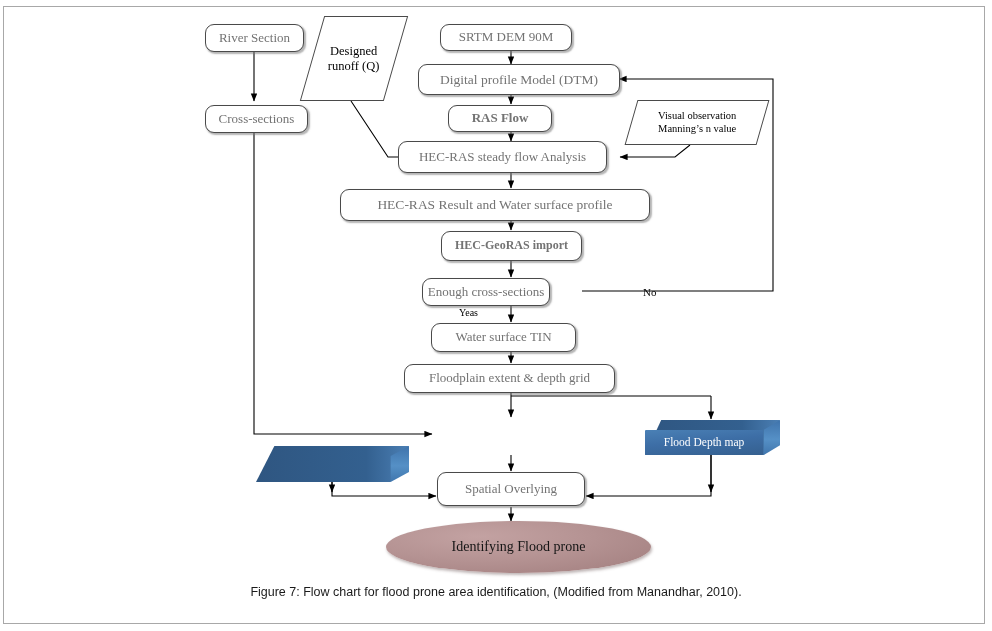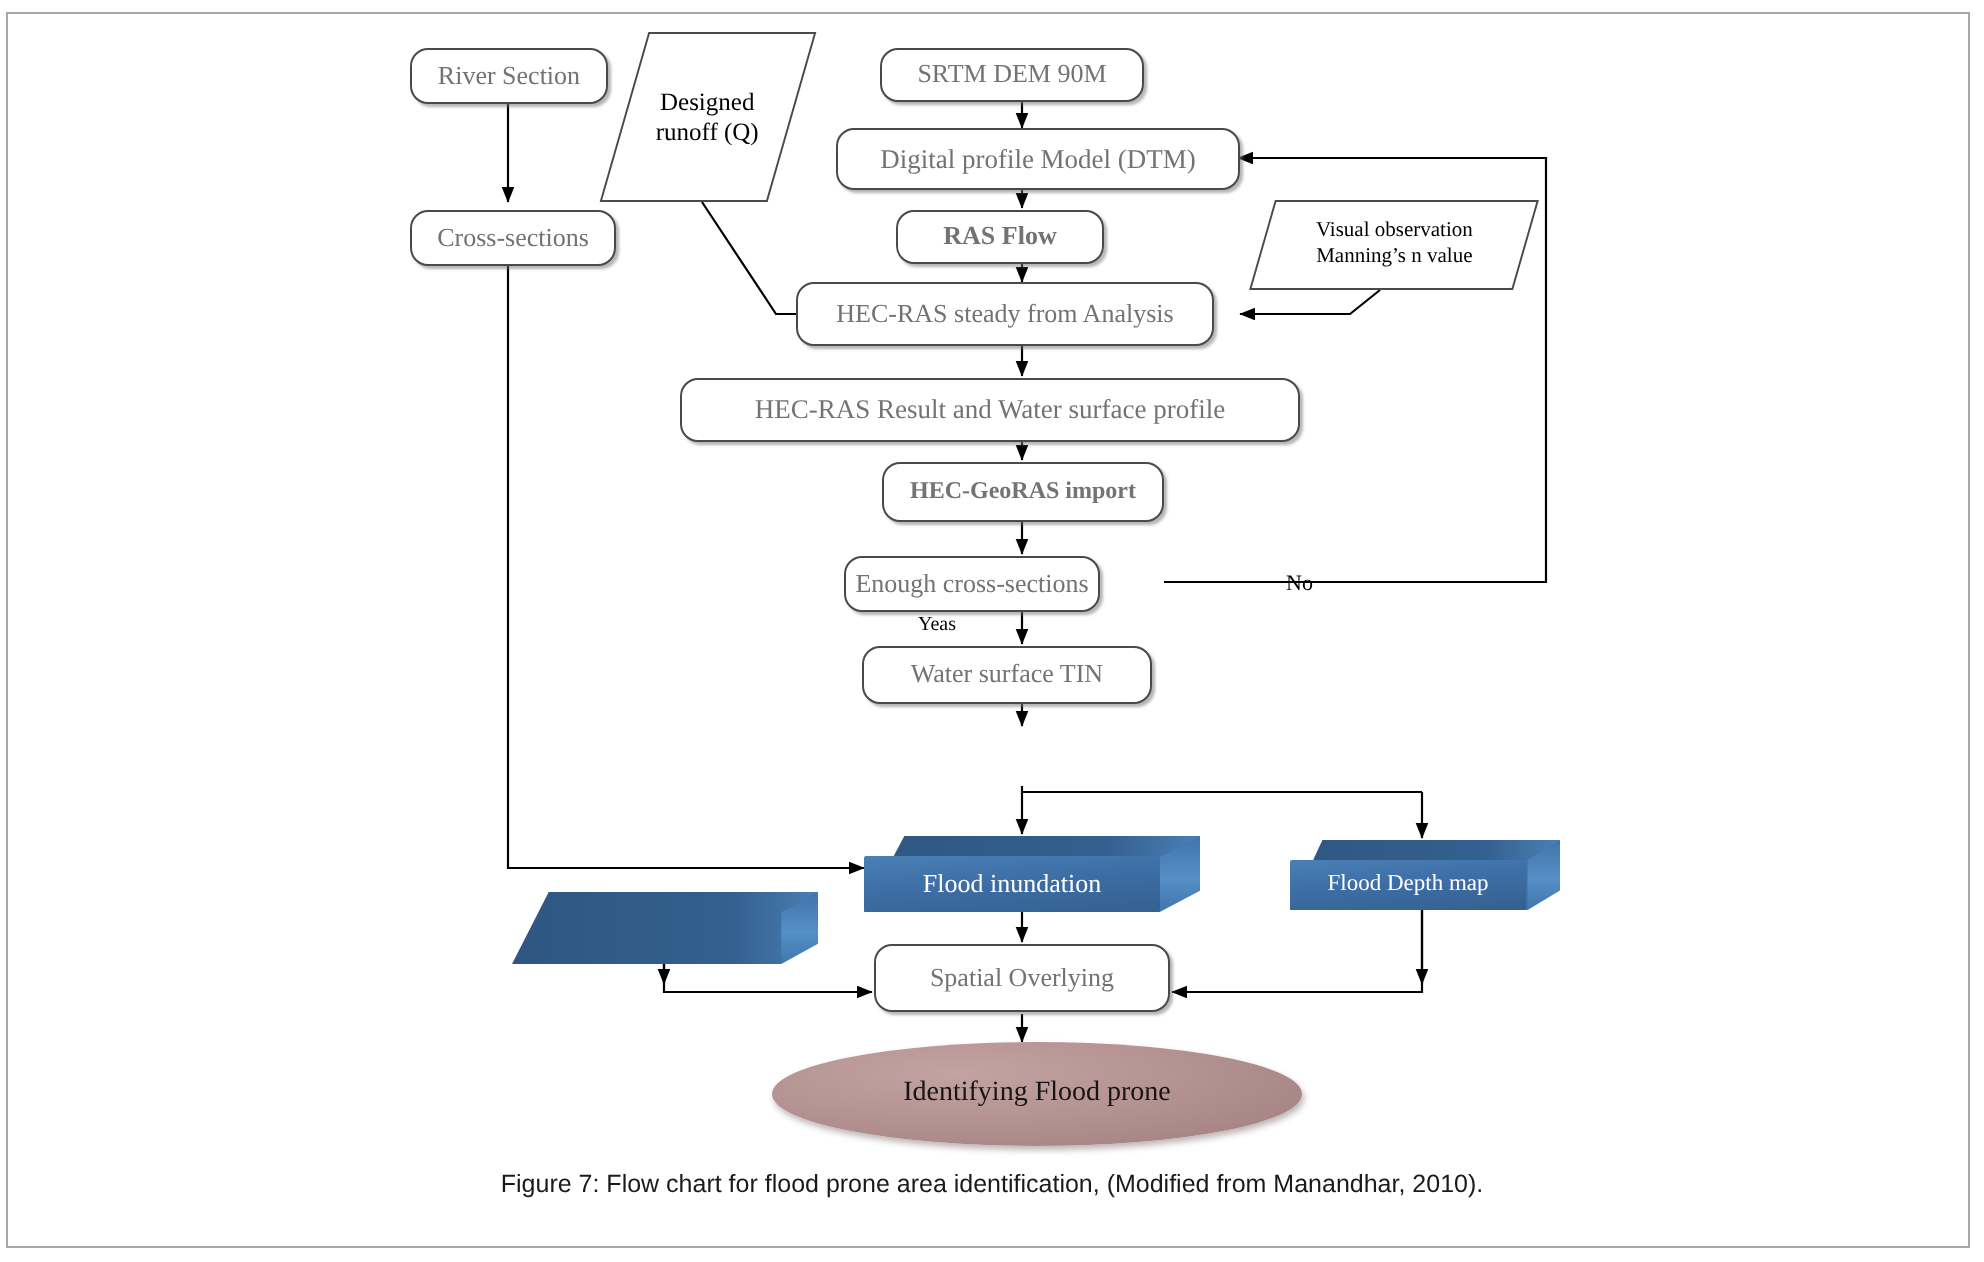--- a/index.html
+++ b/index.html
@@ -172,47 +172,43 @@
     </div>
 
     <div class="para" style="left:631px;top:100px;width:132px;height:45px;font-size:10.5px;">
       <span>
         <span>Visual observation</span><br>
         <span>Manning’s n value</span>
       </span>
     </div>
 
     <div class="node" style="left:398px;top:141px;width:209px;height:32px;font-size:13px;">
-      <span>HEC-RAS steady from Analysis</span>
+      <span>HEC-RAS steady flow Analysis</span>
     </div>
 
     <div class="node" style="left:340px;top:189px;width:310px;height:32px;font-size:13.5px;">
       <span>HEC-RAS Result and Water surface profile</span>
     </div>
 
     <div class="node bold" style="left:441px;top:231px;width:141px;height:30px;font-size:12px;">
       <span>HEC-GeoRAS  import</span>
     </div>
 
     <div class="node" style="left:422px;top:278px;width:128px;height:28px;font-size:13px;">
       <span>Enough cross-sections</span>
     </div>
 
     <div class="node" style="left:431px;top:323px;width:145px;height:29px;font-size:13px;">
       <span>Water surface TIN</span>
     </div>
 
-
-    <div class="cube" style="left:432px;top:418px;width:168px;height:38px;">
-      <div class="top"></div>
-      <div class="side"></div>
-      <div class="face" style="left:0;width:148px;height:28px;font-size:13px;">
-        <span class="lbl">Flood inundation</span>
-      </div>
-    </div>
+    <div class="node" style="left:404px;top:364px;width:211px;height:29px;font-size:13px;">
+      <span>Floodplain extent &amp; depth grid</span>
+    </div>
+
 
     <div class="cube" style="left:645px;top:420px;width:135px;height:35px;">
       <div class="top"></div>
       <div class="side"></div>
       <div class="face" style="left:0;width:118px;height:25px;font-size:11.5px;">
         <span class="lbl">Flood Depth map</span>
       </div>
     </div>
 
     <div class="cube" style="left:256px;top:446px;width:153px;height:36px;">

